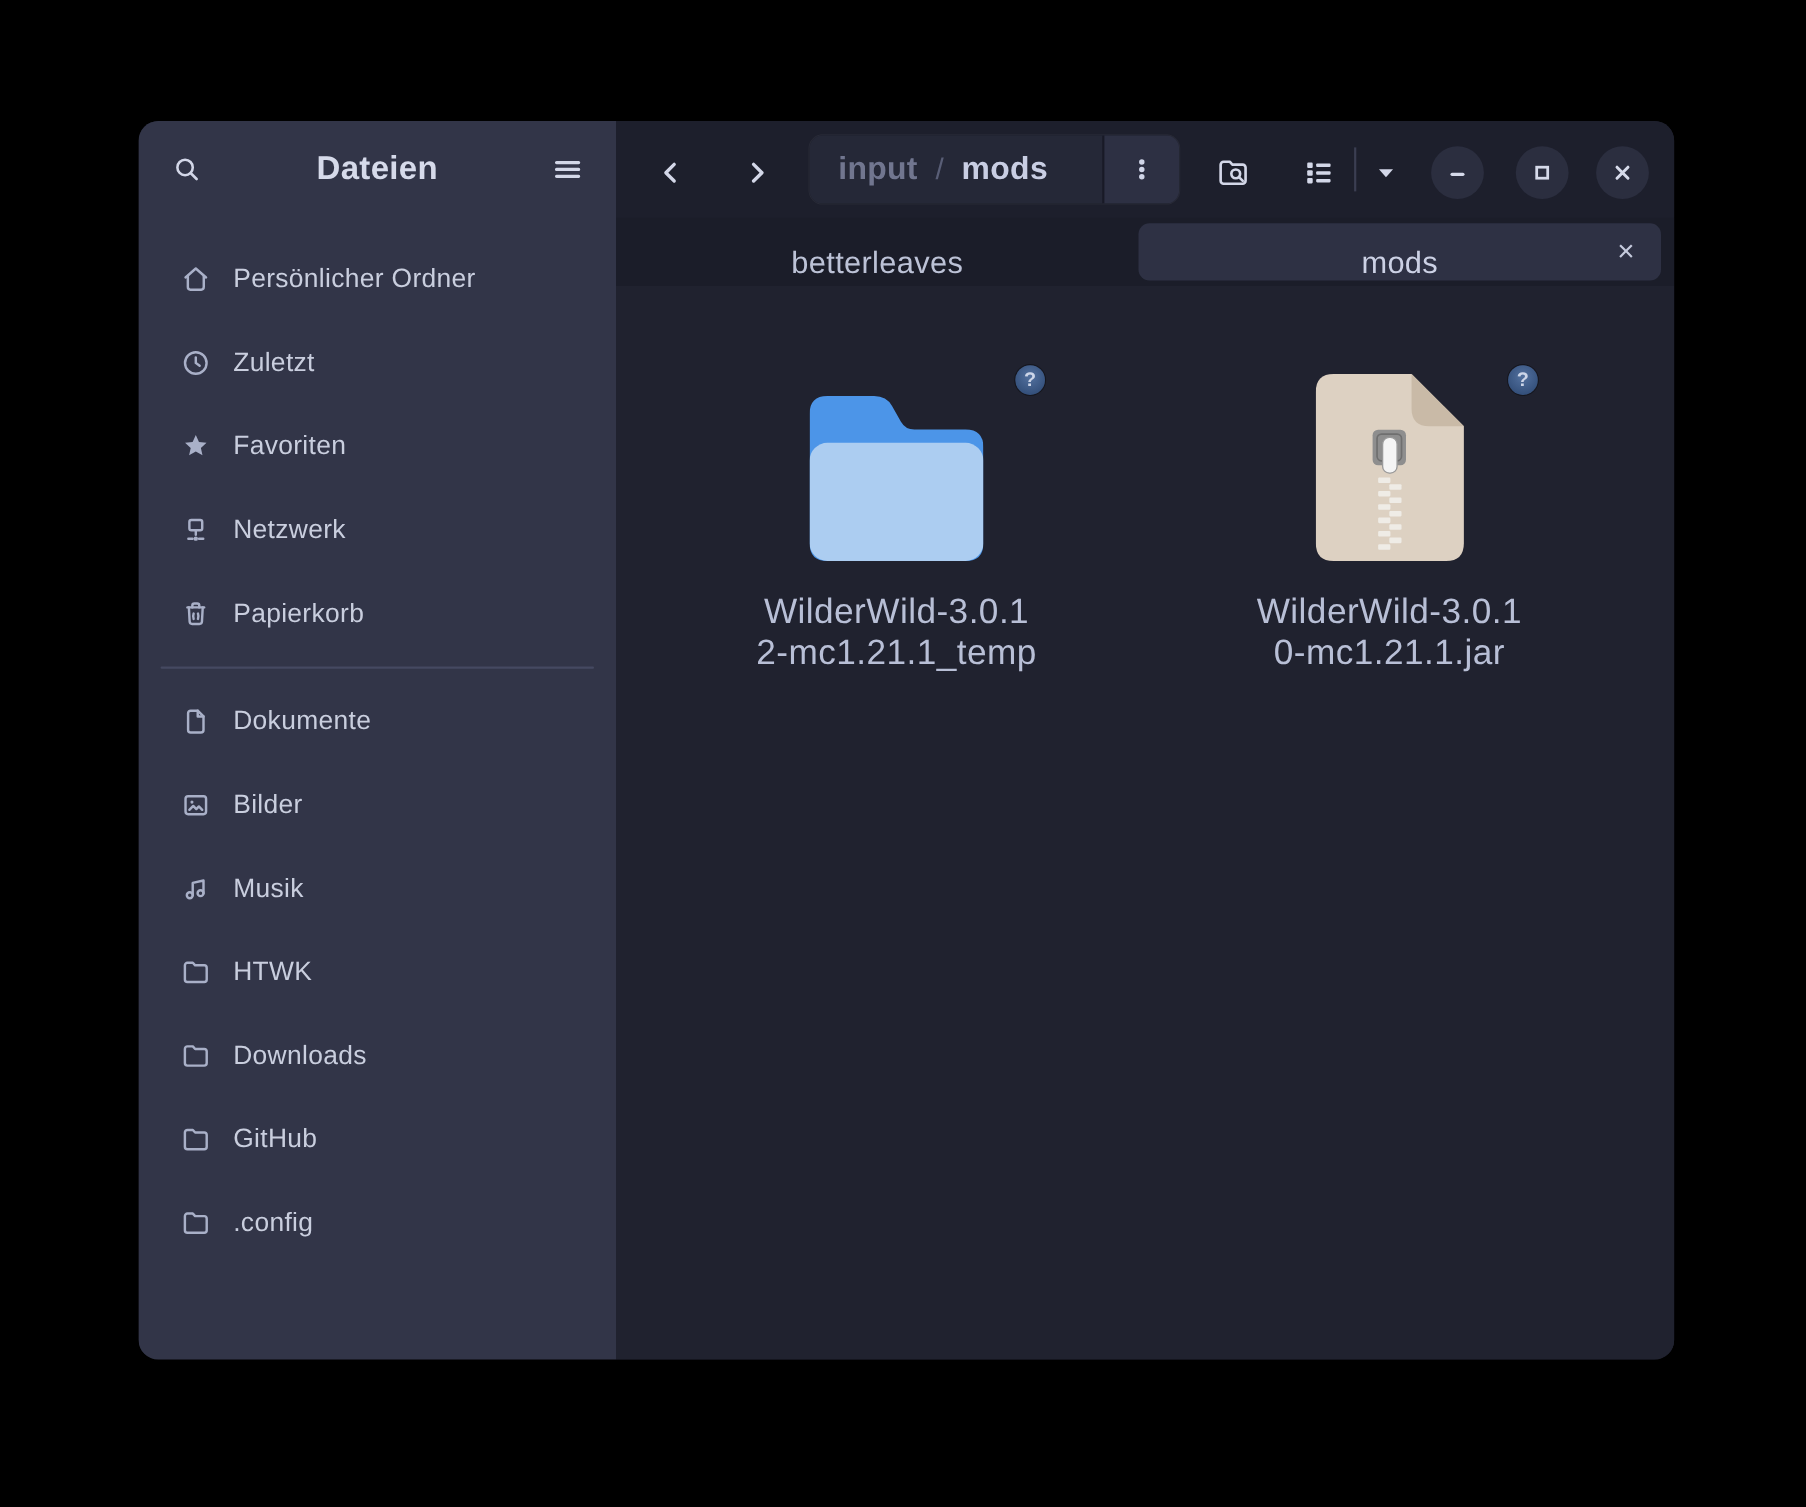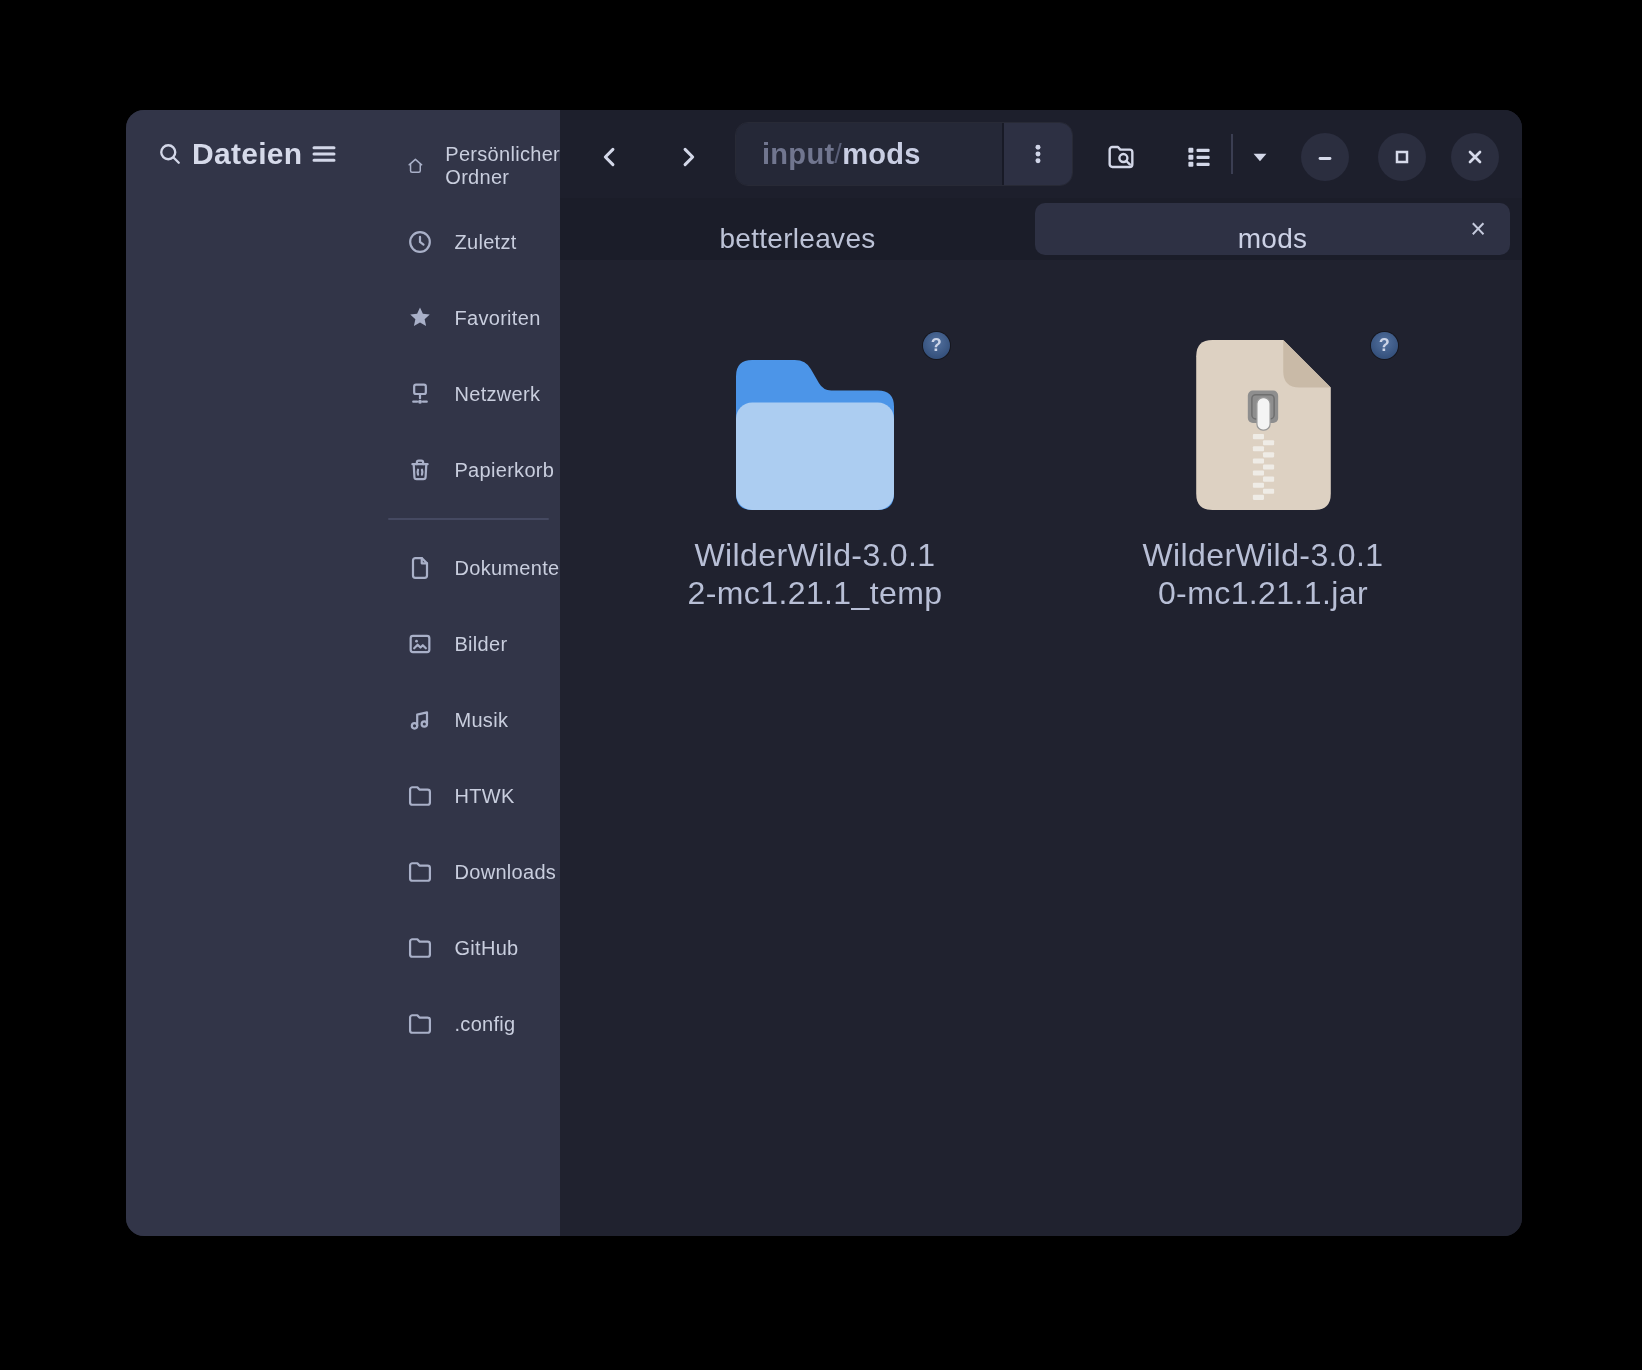--- a/index.html
+++ b/index.html
@@ -1,38 +1,38 @@
 <!DOCTYPE html>
 <html><head>
 <meta charset="utf-8">
 <style>
   html,body{margin:0;padding:0;background:#000;}
   .stage{position:relative;width:1642px;height:1370px;background:#000;overflow:hidden;
          font-family:"Liberation Sans", sans-serif;letter-spacing:.3px;}
   .window{position:absolute;left:126px;top:110px;width:1396px;height:1126px;
           border-radius:18px;overflow:hidden;display:flex;background:#20222f;}
   
-  .sidebar{width:434px;flex:0 0 434px;background:#323548;display:flex;}
+  .sidebar{width:434px;flex:0 0 434px;background:#323548;display:flex;flex-direction:column;}
   .sb-header{height:88px;flex:0 0 88px;display:flex;align-items:center;padding:0 22px;}
   .icon-btn{background:transparent;border:none;padding:0;display:flex;align-items:center;
             justify-content:center;cursor:pointer;color:#d3d7e8;}
   .sb-header .icon-btn{width:44px;height:44px;}
   .sb-title{flex:1;text-align:center;font-size:30px;font-weight:bold;color:#d6daea;}
   .sb-list{padding-top:18px;}
   .sb-item{height:76px;display:flex;align-items:center;padding-left:38px;cursor:pointer;color:#a9b0c8;}
-  .sb-item span{margin-left:20px;font-size:20px;color:#c9cede;}
+  .sb-item span{margin-left:20px;font-size:24px;color:#c9cede;}
   .sb-divider{height:2px;background:#454961;margin:10px 20px;border-radius:1px;}
   
   .main{flex:1;display:flex;flex-direction:column;min-width:0;}
   .toolbar{height:88px;flex:0 0 88px;background:#1d1f2c;position:relative;}
   .toolbar .icon-btn{position:absolute;width:44px;height:44px;top:25px;}
   .nav-back{left:28px;} .nav-fwd{left:106px;}
   .crumbbar{position:absolute;left:175px;top:12px;width:338px;height:64px;border-radius:13px;
             overflow:hidden;display:flex;border:1px solid rgba(255,255,255,0.05);box-sizing:border-box;}
-  .crumbs{flex:1;background:#252837;display:flex;align-items:center;padding-left:26px;gap:0;cursor:pointer;}
+  .crumbs{flex:1;background:#252837;display:flex;align-items:center;padding-left:26px;gap:16px;cursor:pointer;}
   .crumb{font-size:29px;font-weight:bold;}
   .crumb.dim{color:#71768f;}
   .crumb.cur{color:#c9cee3;}
   .crumb-sep{font-size:27px;color:#595e76;}
   .kebab{flex:0 0 70px;background:#2d3043;border:none;border-left:2px solid #181a26;
          display:flex;align-items:center;justify-content:center;cursor:pointer;color:#d0d5e8;}
   .tool-foldersearch{left:539px;} .tool-list{left:617px;} .tool-caret{left:681px;width:38px!important;}
   .tool-sep{position:absolute;left:671px;top:24px;width:2px;height:40px;background:#3b3e52;}
   .winbtn{position:absolute;top:23px;width:48px;height:48px;border-radius:50%;background:#2b2e3f;
           border:none;display:flex;align-items:center;justify-content:center;cursor:pointer;color:#d6daea;}

